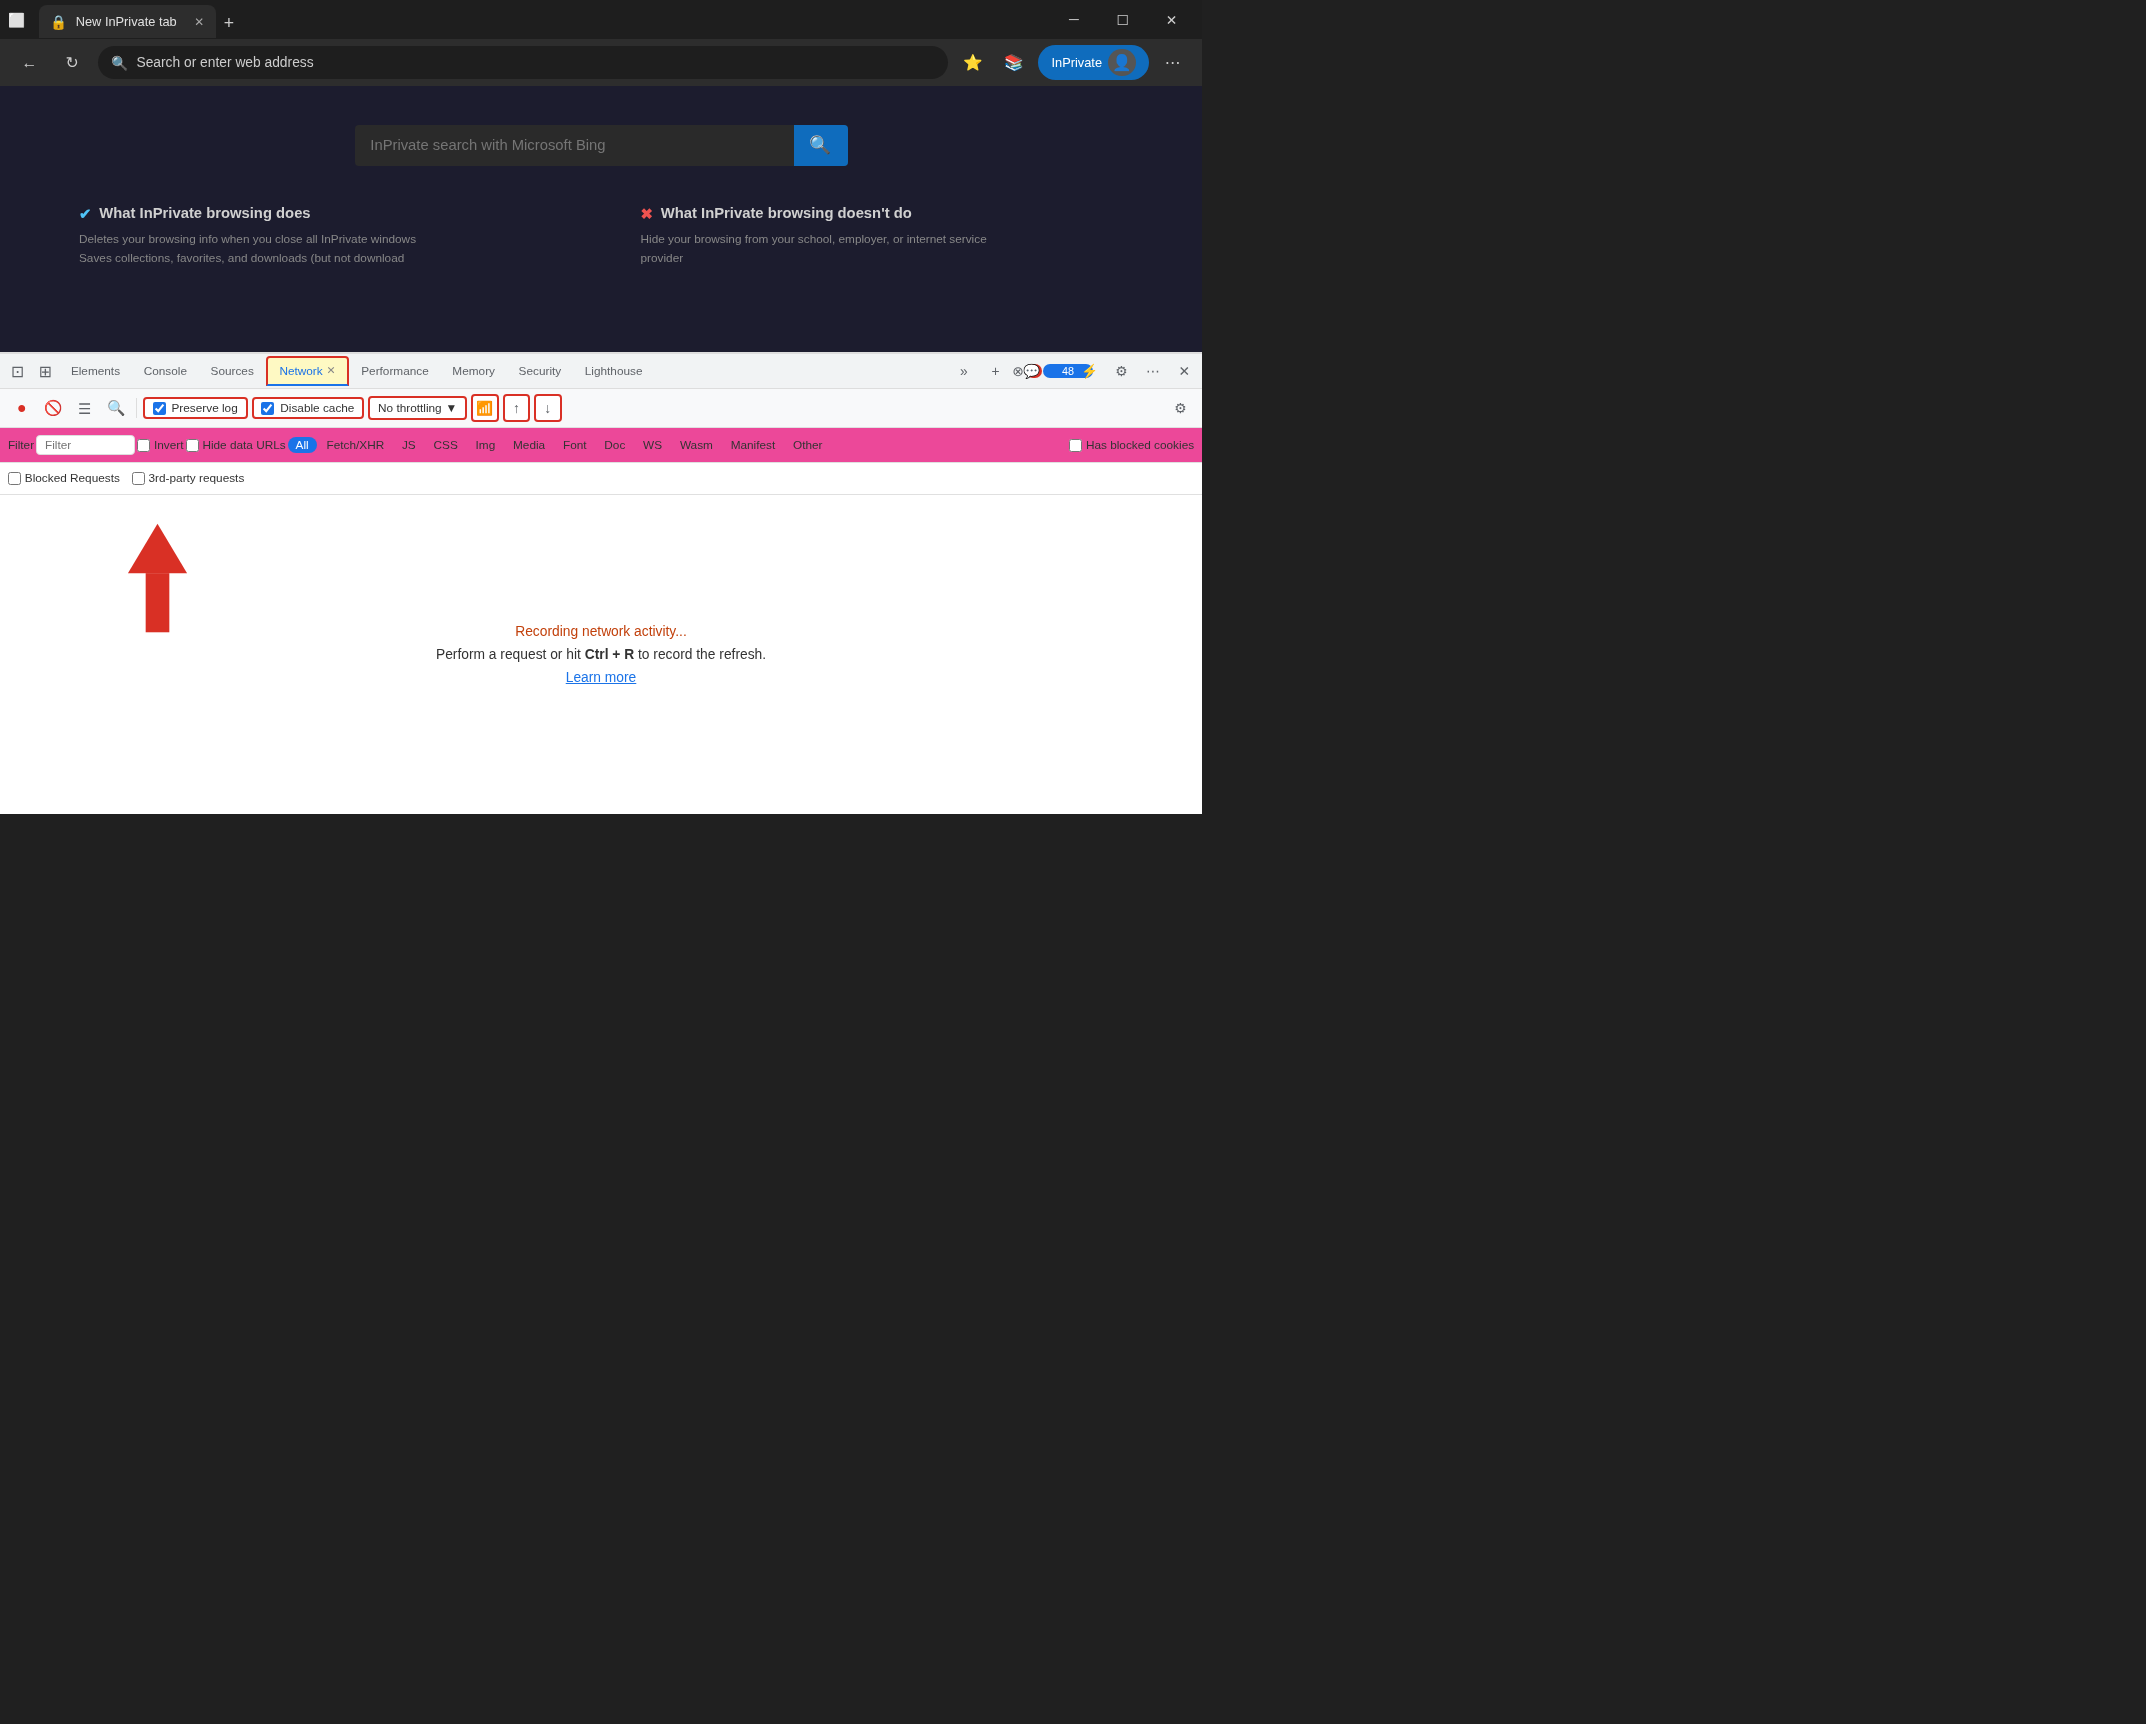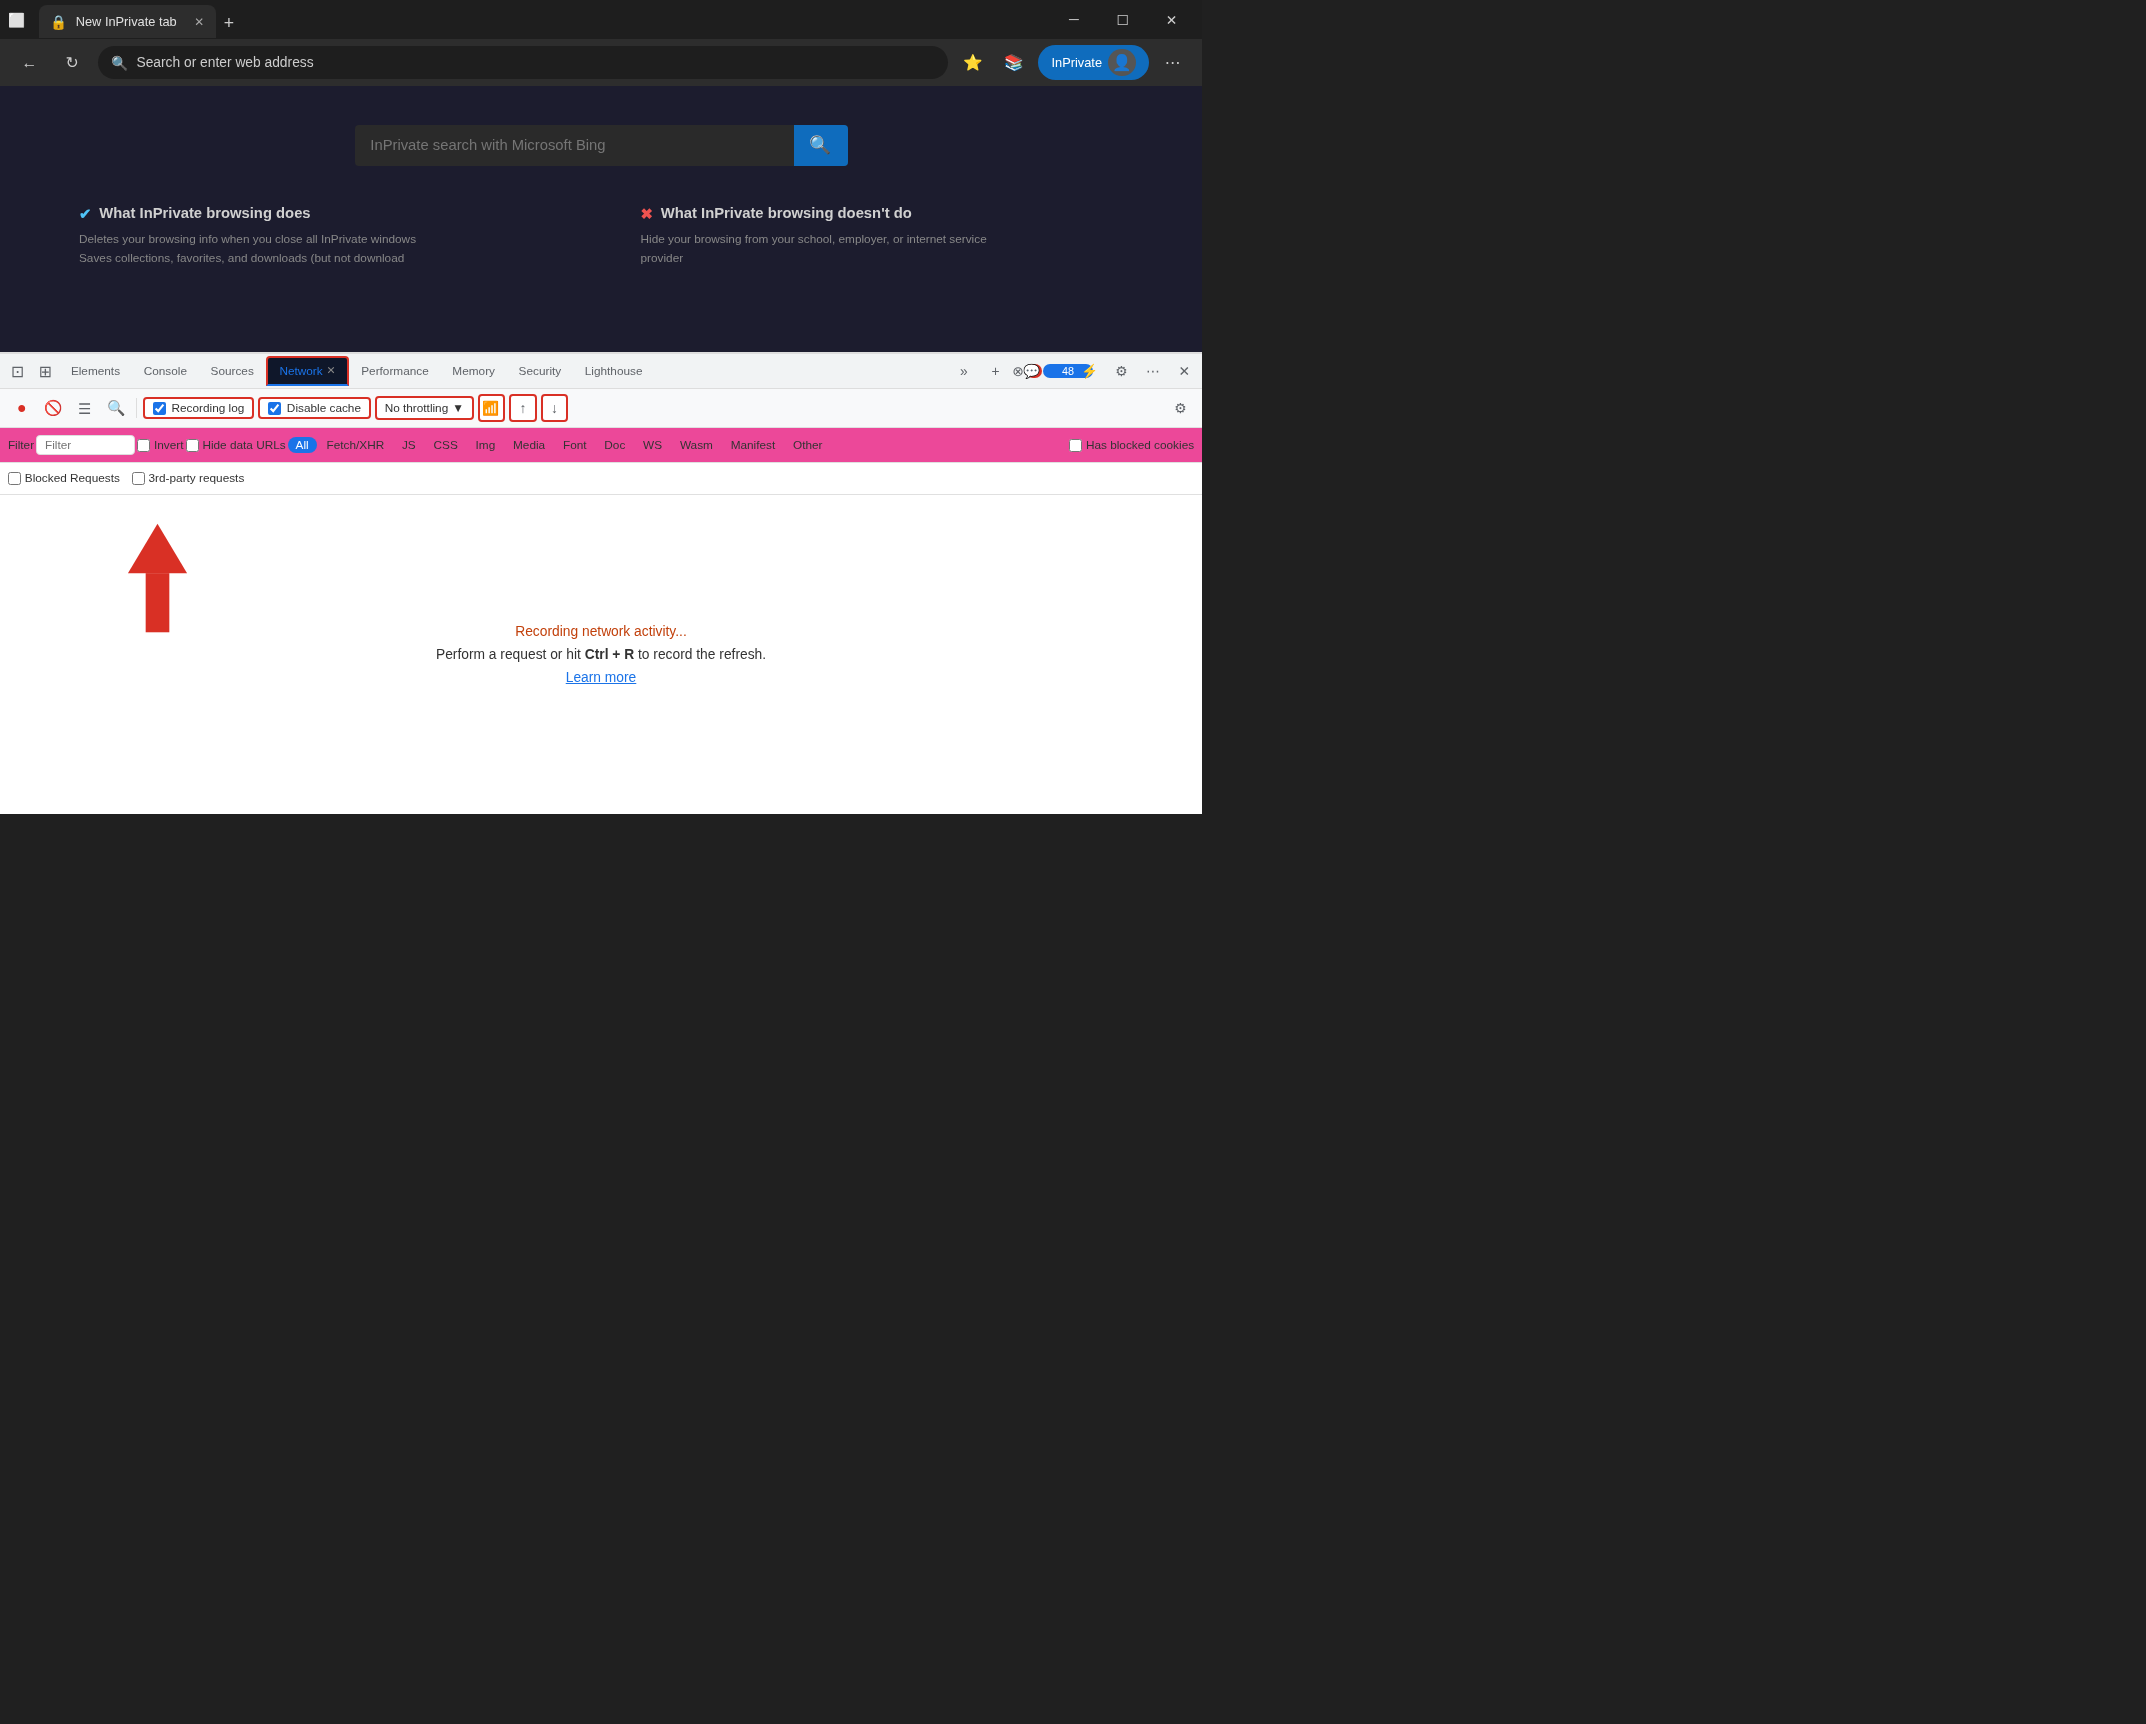--- a/index.html
+++ b/index.html
@@ -527,21 +527,21 @@
     <div class="nt-btn" style="font-size:15.8px;">⊞</div>
     <div class="devtools-tab">
       <span>Elements</span>
     </div>
     <div class="devtools-tab">
       <span>Console</span>
     </div>
     <div class="devtools-tab">
       <span>Sources</span>
     </div>
-    <div class="devtools-tab active" style="border: 2px solid #d93025; border-bottom: 2px solid #1a73e8; background: #0f172a;">
+    <div class="devtools-tab active" style="border: 2px solid #d93025; border-bottom: 2px solid #1a73e8; background: #fef9c3;">
       <span>Network</span>
       <span class="tab-close-x">✕</span>
     </div>
     <div class="devtools-tab">
       <span>Performance</span>
     </div>
     <div class="devtools-tab">
       <span>Memory</span>
     </div>
     <div class="devtools-tab">
@@ -568,21 +568,21 @@
 
   <div class="network-toolbar">
     <div class="nt-btn red">⏺</div>
     <div class="nt-btn">🚫</div>
     <div class="nt-btn">☰</div>
     <div class="nt-btn">🔍</div>
     <div class="nt-divider"></div>
 
     <label class="nt-checkbox-group">
       <input type="checkbox" checked="" style="">
-      <span>Recording log</span>
+      <span>Preserve log</span>
     </label>
 
     <label class="nt-checkbox-group">
       <input type="checkbox" checked="" style="">
       <span>Disable cache</span>
     </label>
 
     <div class="throttle-select">
       <span>No throttling</span>
       <span>▼</span>

